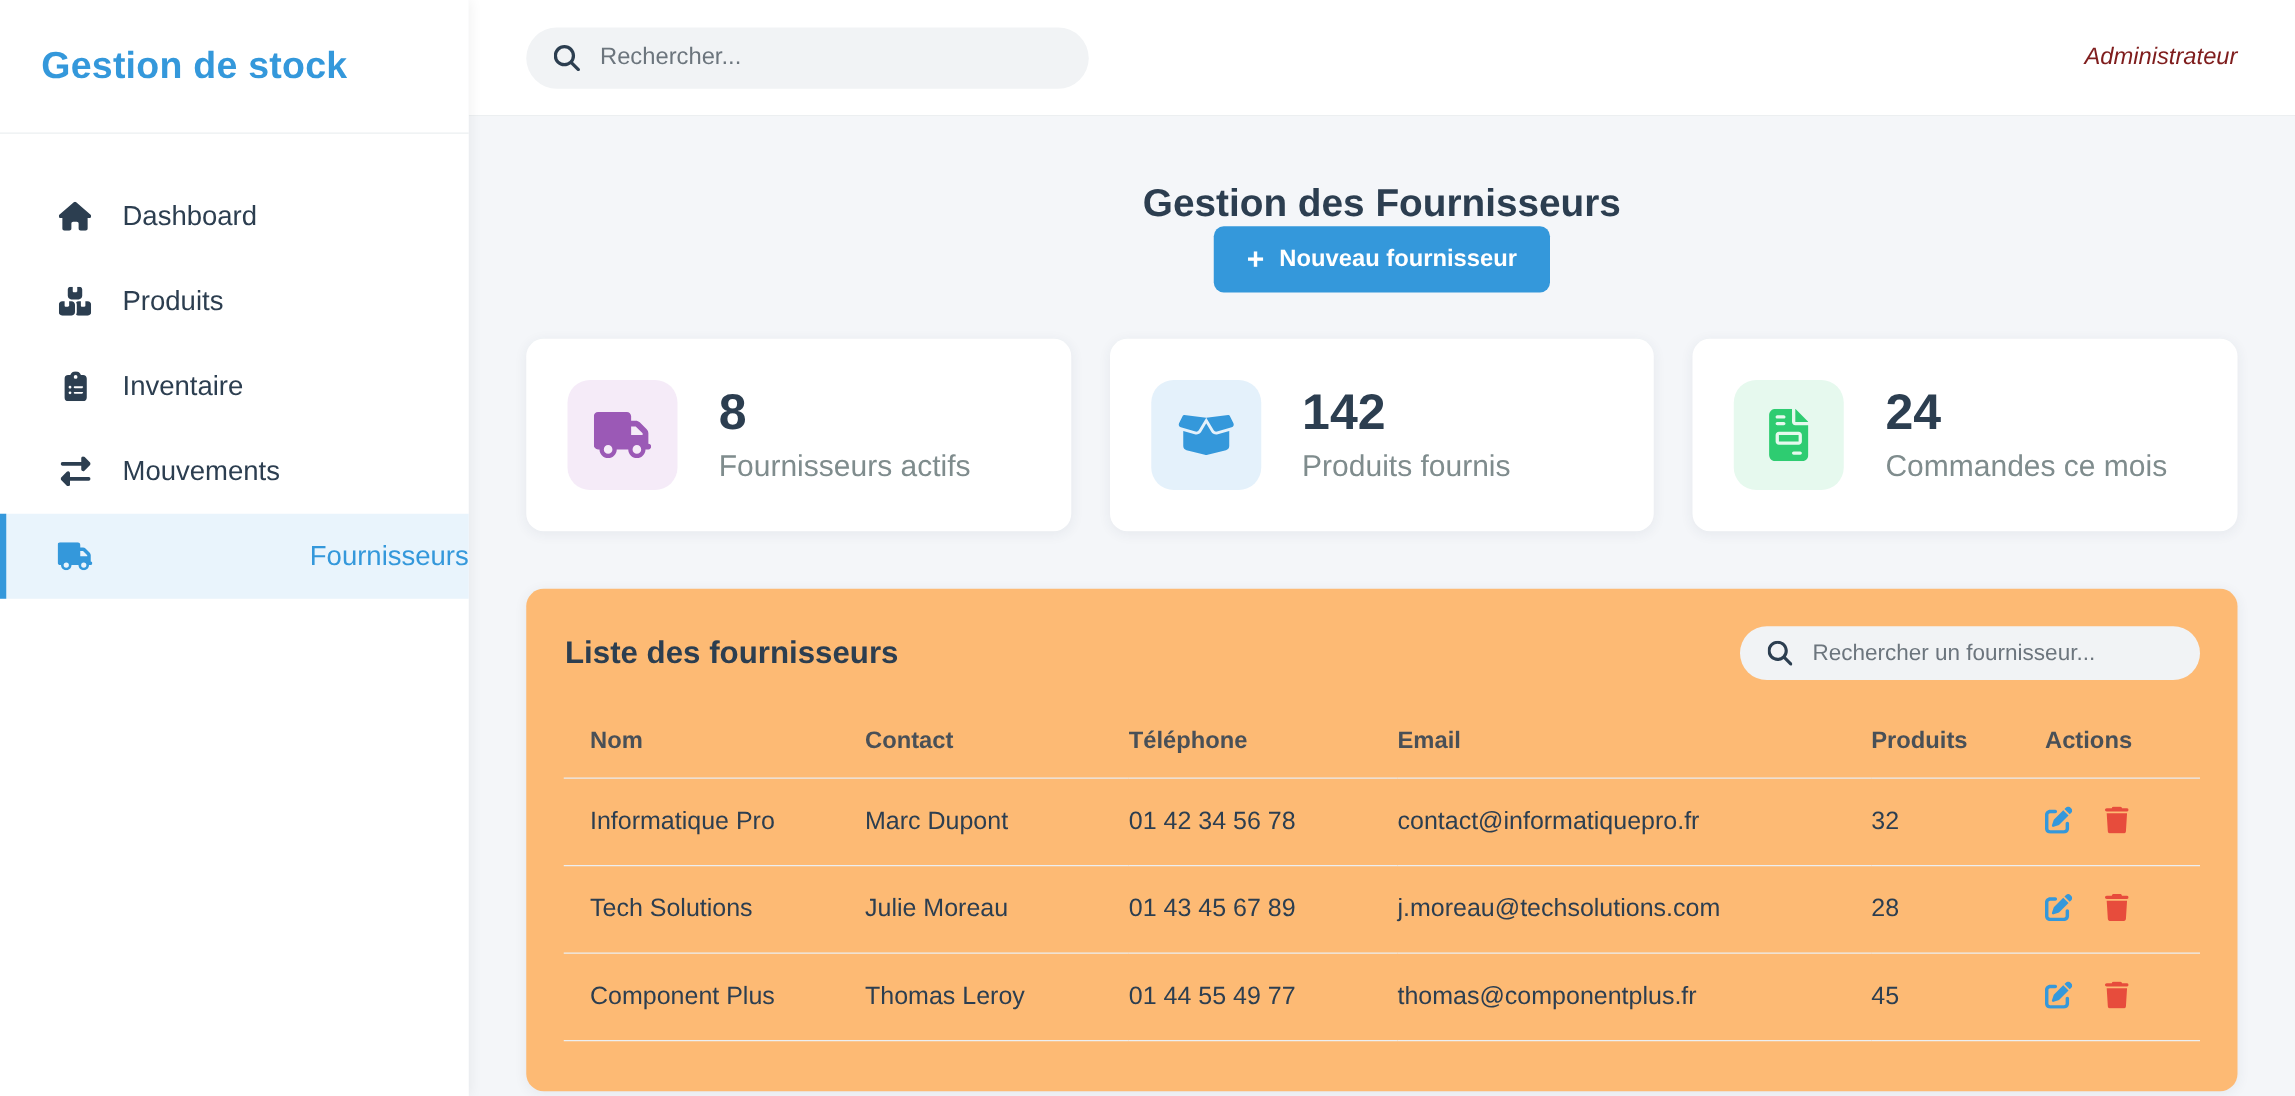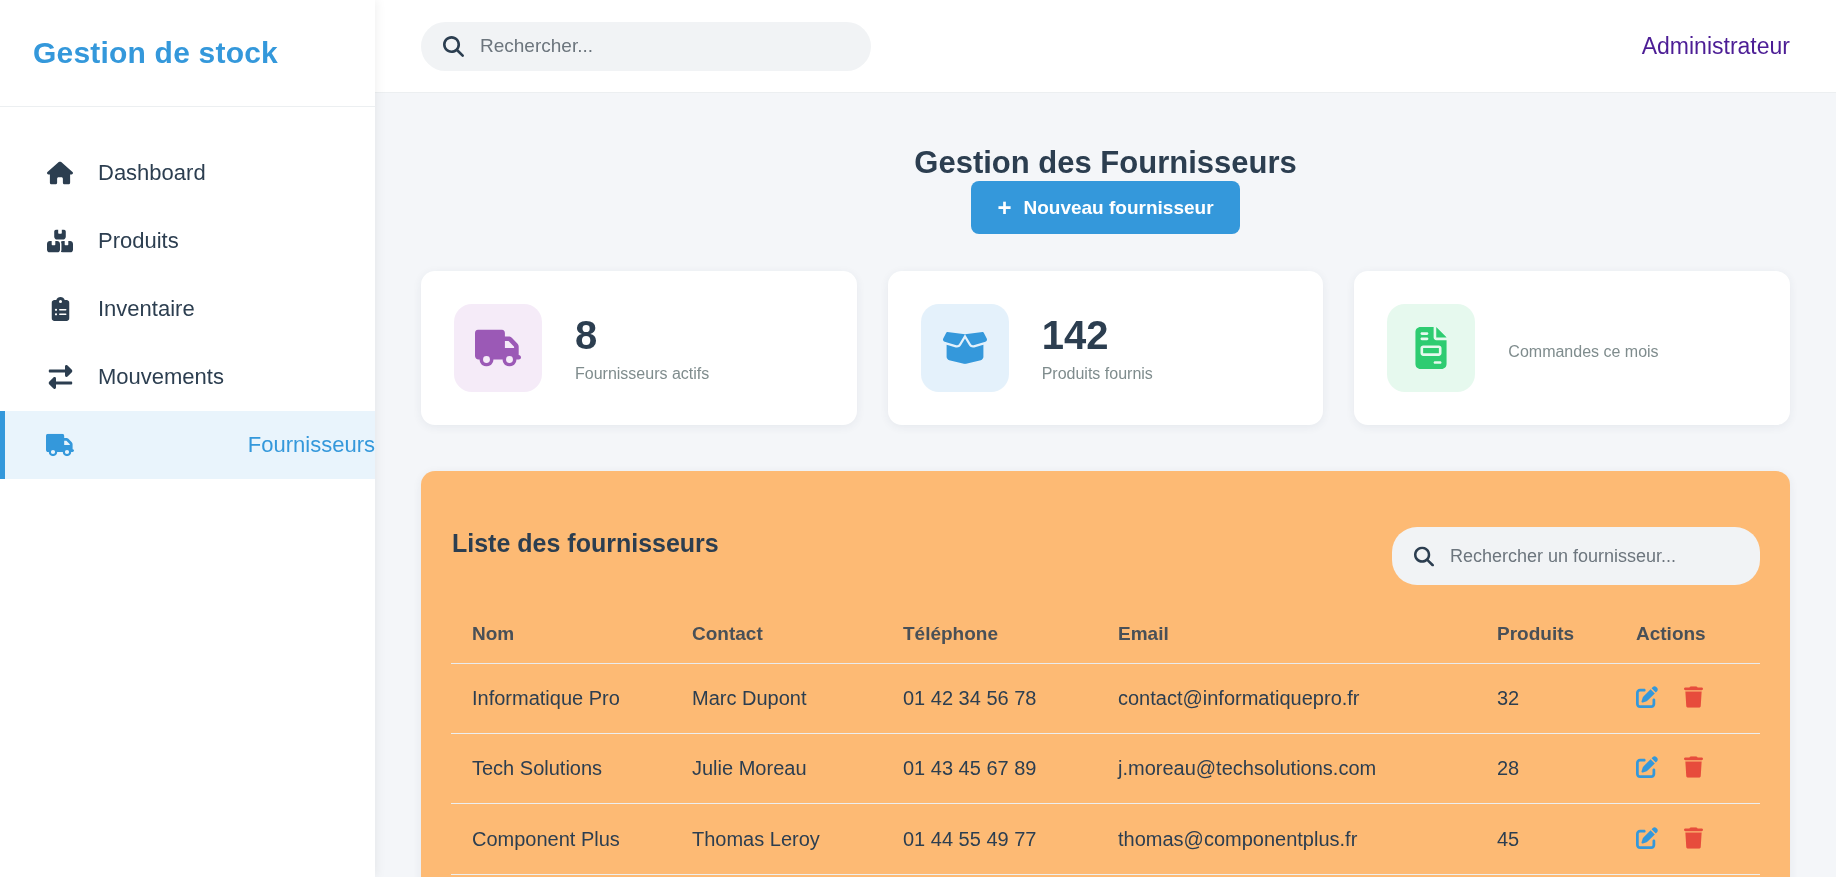--- a/index.html
+++ b/index.html
@@ -47,21 +47,21 @@
     display: flex; align-items: center; gap: 16px;
     width: 450px; height: 49px; border-radius: 25px;
     background: #f1f3f5; padding: 0 22px;
   }
   .search-pill svg { fill: #2c3e50; height: 21px; flex-shrink: 0; }
   .search-pill input {
     border: none; outline: none; background: transparent;
     font-family: inherit; font-size: 19px; color: #2c3e50; width: 100%;
   }
   .search-pill input::placeholder { color: #6c757d; }
-  .user-name { font-size: 23px; color: #4c1d95; }
+  .user-name { font-size: 19px; color: #7f1d1d; font-style: italic; }
 
   
   .main { flex: 1; padding: 26px 46px 0 46px; overflow: hidden; }
 
   .page-head { display: flex; align-items: center; justify-content: space-between; margin-top: 26px; flex-direction: column; }
   .page-title { font-size: 31px; font-weight: bold; color: #2c3e50; }
   .btn-primary {
     background: #3498db; color: #ffffff; border: none; border-radius: 8px;
     height: 53px; padding: 0 26px; font-family: inherit;
     font-size: 19px; font-weight: bold; cursor: pointer;
@@ -78,31 +78,31 @@
   }
   .stat-tile {
     width: 88px; height: 88px; border-radius: 18px; flex-shrink: 0;
     display: flex; align-items: center; justify-content: center;
   }
   .stat-tile svg { height: 42px; }
   .stat-tile.purple { background: #f5ebf8; } .stat-tile.purple svg { fill: #9b59b6; }
   .stat-tile.blue   { background: #e4f1fb; } .stat-tile.blue   svg { fill: #3498db; }
   .stat-tile.green  { background: #e6f9ee; } .stat-tile.green  svg { fill: #2ecc71; }
   .stat-value { font-size: 40px; font-weight: bold; color: #2c3e50; line-height: 1.1; }
-  .stat-label { font-size: 16px; color: #7f8c8d; margin-top: 8px; }
+  .stat-label { font-size: 24px; color: #7f8c8d; margin-top: 8px; }
 
   
   .table-card {
     background: #fdba74; border-radius: 14px; margin-top: 46px;
     box-shadow: 0 2px 10px rgba(44,62,80,0.07);
     padding: 30px 30px 40px 30px;
   }
   .table-card-head { display: flex; align-items: center; justify-content: space-between; }
   .table-title { font-size: 25px; font-weight: bold; color: #2c3e50; margin-left: 1px; }
-  .search-pill.small { width: 368px; height: 58px; margin-top: 26px; }
+  .search-pill.small { width: 368px; height: 43px; }
   .search-pill.small input { font-size: 18px; }
 
   table { width: 100%; border-collapse: collapse; table-layout: fixed; margin-top: 24px; }
   col.c-nom { width: 241px; } col.c-contact { width: 211px; } col.c-tel { width: 215px; }
   col.c-email { width: 379px; } col.c-prod { width: 139px; } col.c-act { width: auto; }
   th {
     text-align: left; font-size: 19px; font-weight: bold; color: #495057;
     padding: 14px 0 18px 0; border-bottom: 1px solid #e9ecef;
   }
   th:first-child, td:first-child { padding-left: 21px; }
@@ -249,20 +249,21 @@
           <div class="stat-label">Produits fournis</div>
         </div>
       </div>
       <div class="stat-card">
         <div class="stat-tile green">
           <svg viewBox="0 0 384 512" width="32">
               <use href="#i-file-invoice"></use>
             </svg>
         </div>
         <div>
+          <div class="stat-value">24</div>
           <div class="stat-label">Commandes ce mois</div>
         </div>
       </div>
     </div>
 
     <section class="table-card">
       <div class="table-card-head">
         <h2 class="table-title">Liste des fournisseurs</h2>
         <div class="search-pill small">
           <svg viewBox="0 0 512 512" width="20">

